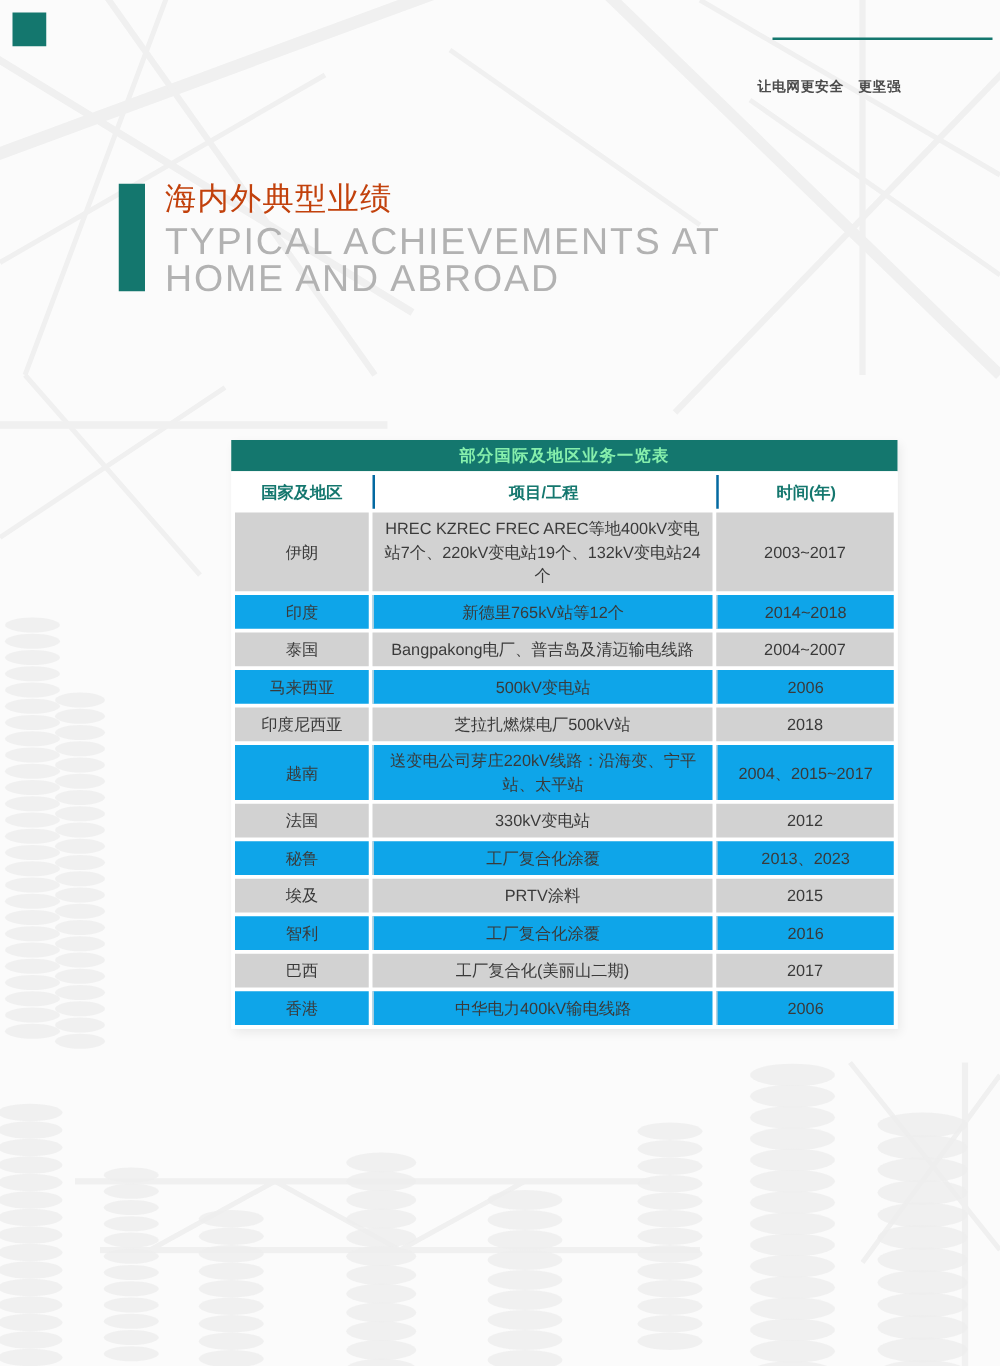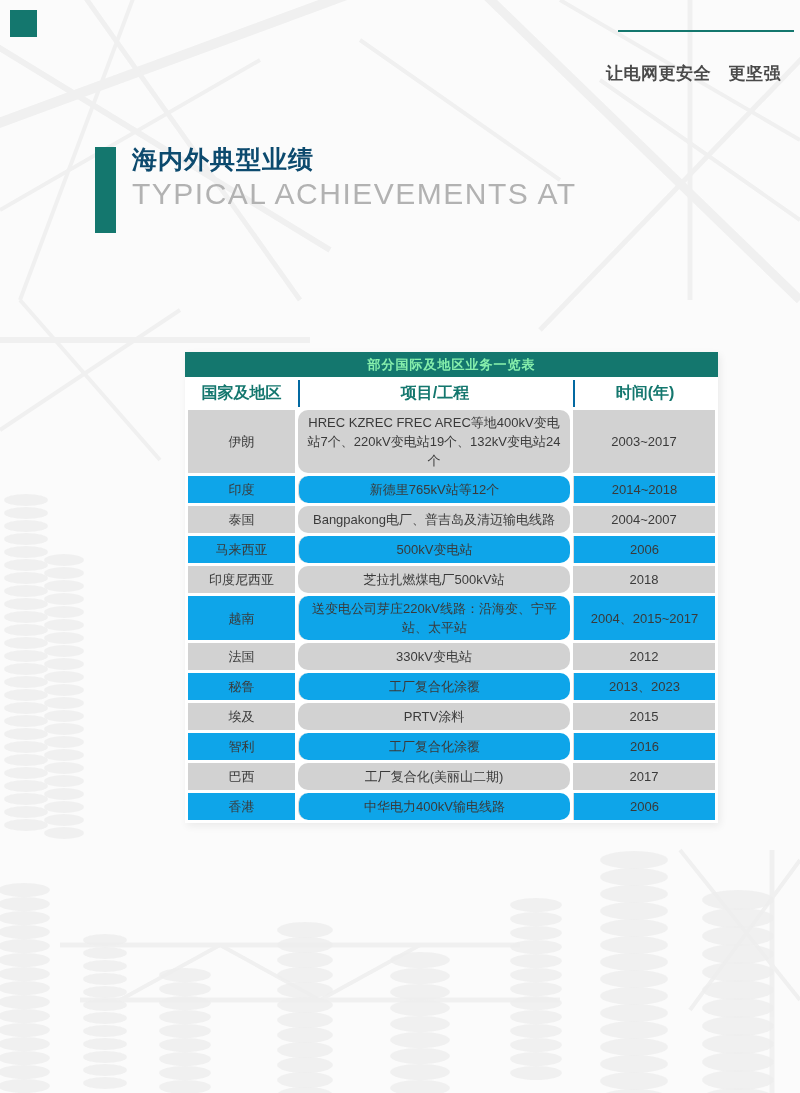--- a/index.html
+++ b/index.html
@@ -18,36 +18,36 @@
     background:var(--accent,#14776e);z-index:2;
   }
 
   
   .slogan-line{
     position:absolute;left:618px;top:30px;width:176px;height:2px;
     background:var(--accent,#14776e);z-index:2;
   }
   .slogan{
     position:absolute;left:606px;top:62px;z-index:2;
-    font-size:17px;font-weight:600;color:#4a4a4a;letter-spacing:.5px;
+    font-size:11px;font-weight:600;color:#4a4a4a;letter-spacing:.5px;
     white-space:nowrap;
   }
 
   
   .heading{
     position:absolute;left:95px;top:143px;z-index:2;
     display:flex;align-items:flex-start;
   }
   .heading-bar{
     width:21px;height:86px;margin-top:4px;
     background:var(--accent,#14776e);
   }
   .heading-text{margin-left:16px;}
   .title-zh{
-    font-size:25px;font-weight:bold;color:#0c4a6e;letter-spacing:1px;
+    font-size:25px;font-weight:normal;color:#c2410c;letter-spacing:1px;
     line-height:32px;
   }
   .title-en{
     margin-top:4px;
     font-size:30px;color:var(--muted,#b2b2b2);letter-spacing:1.5px;
     line-height:30px;font-weight:400;
   }
 
   
   .tbl{
@@ -60,33 +60,33 @@
     letter-spacing:1px;
   }
   table.grid{
     border-collapse:separate;border-spacing:3px;
     width:533px;background:#ffffff;table-layout:fixed;
   }
   table.grid col.c1{width:107px;}
   table.grid col.c2{width:272px;}
   table.grid col.c3{width:142px;}
   table.grid th{
-    color:var(--accent,#14776e);font-weight:bold;font-size:16px;
+    color:var(--accent,#14776e);font-weight:bold;font-size:13px;
     height:23px;background:#ffffff;padding:2px 4px;text-align:center;
   }
   table.grid thead th + th{border-left:2px solid #0369a1;}
   table.grid td{
     font-size:13px;color:var(--text,#3a3a3a);
     background:var(--rowgray,#d2d2d2);
     text-align:center;padding:3px 4px;height:21px;line-height:19px;
     word-break:break-all;
   }
   table.grid tbody tr:nth-child(2n) td{background:#0ea5e9;}
   table.grid tbody tr:nth-child(2n) td + td{border-left:1px solid #dcdcdc;}
-  td.cell-project{text-align:left;padding-left:12px;padding-right:8px;border-radius:10px;}
+  td.cell-project{text-align:left;padding-left:12px;padding-right:8px;}
 </style>
 </head>
 <body>
 
 <div class="page">
 
   <svg class="bg" id="bg-art" width="800" height="1093" viewBox="0 0 800 1093" xmlns="http://www.w3.org/2000/svg">
     <g stroke="#efefef" fill="none" opacity="0.9">
       <path stroke-width="10" d="M-20 130 L360 -10"></path>
       <path stroke-width="6" d="M-30 30 L330 250"></path>
@@ -263,20 +263,21 @@
 
   <div class="slogan-line"></div>
   <div class="slogan">让电网更安全　更坚强</div>
 
   <div class="heading">
     <div class="heading-bar"></div>
     <div class="heading-text">
       <div class="title-zh">海内外典型业绩</div>
       <div class="title-en">
         <div>TYPICAL ACHIEVEMENTS AT</div>
+        <div>HOME AND ABROAD</div>
       </div>
     </div>
   </div>
 
   <div class="tbl">
     <div class="tbl-title">部分国际及地区业务一览表</div>
     <table class="grid">
       <colgroup>
           <col class="c1">
           <col class="c2">

